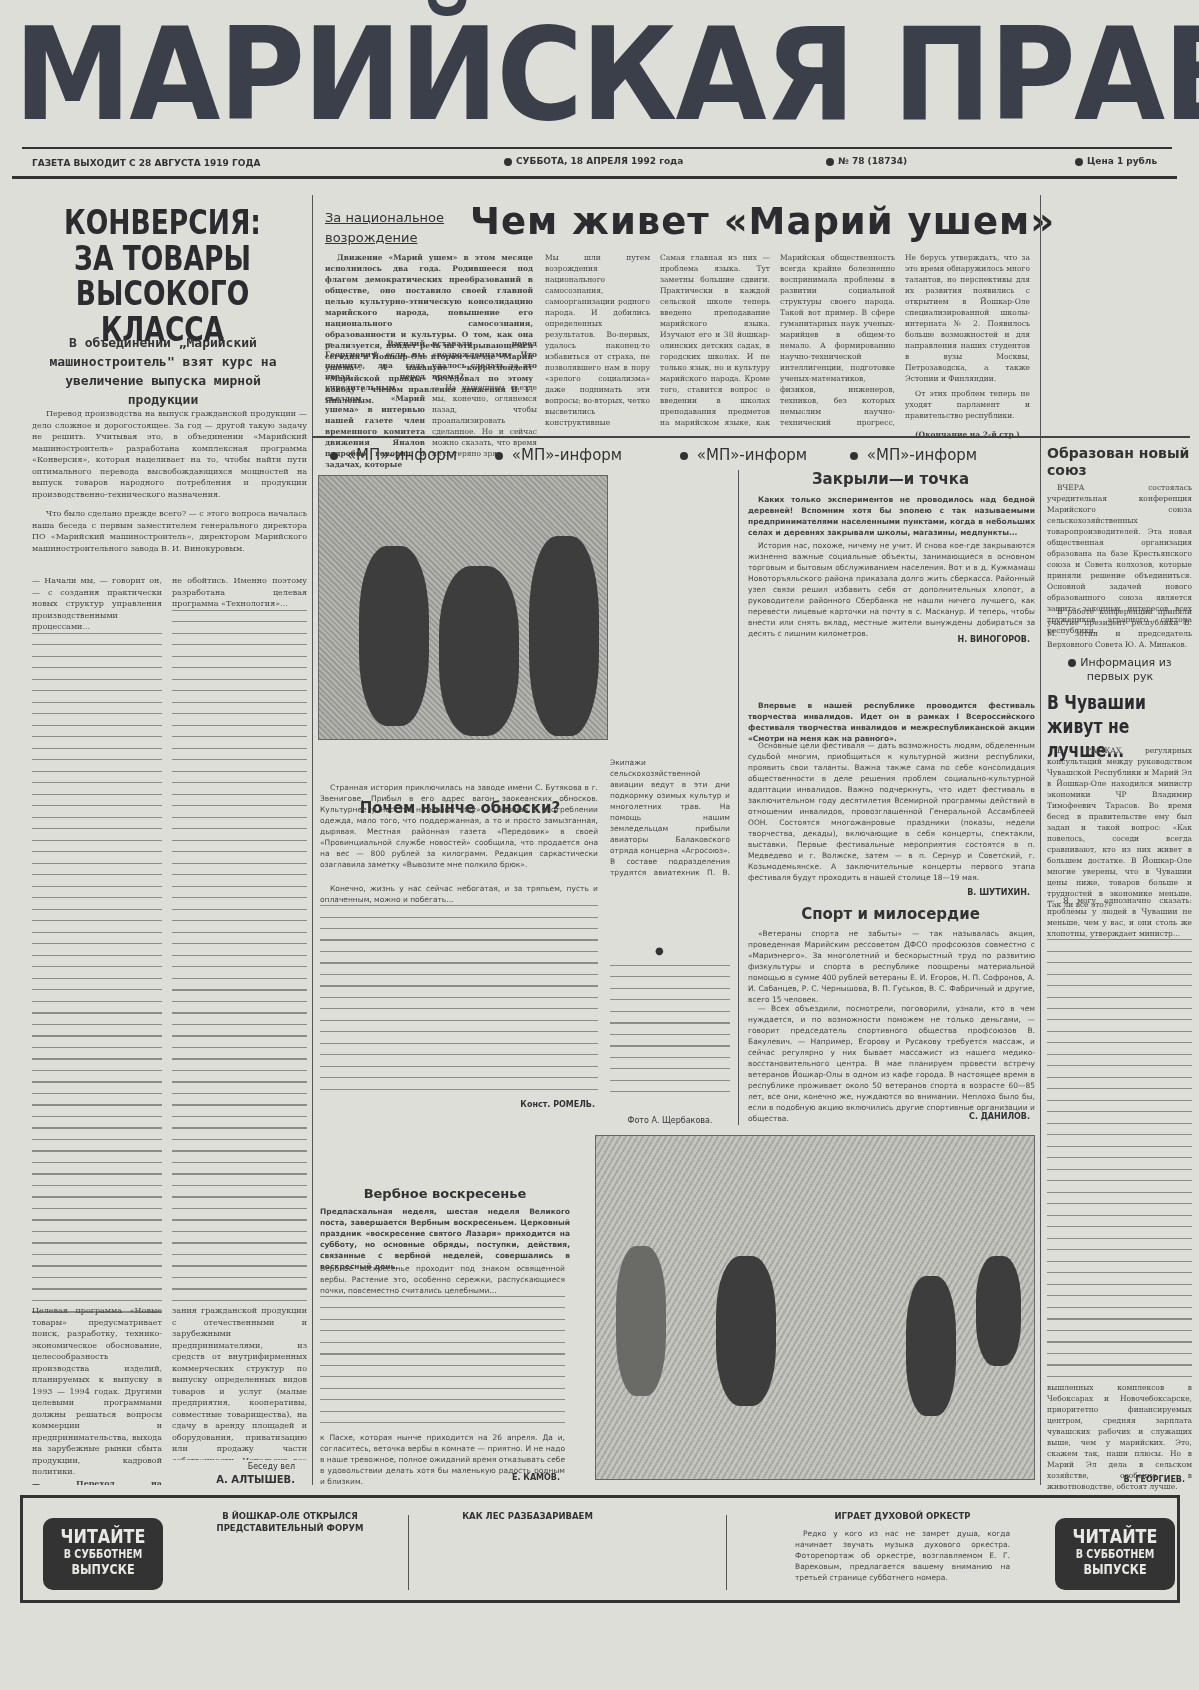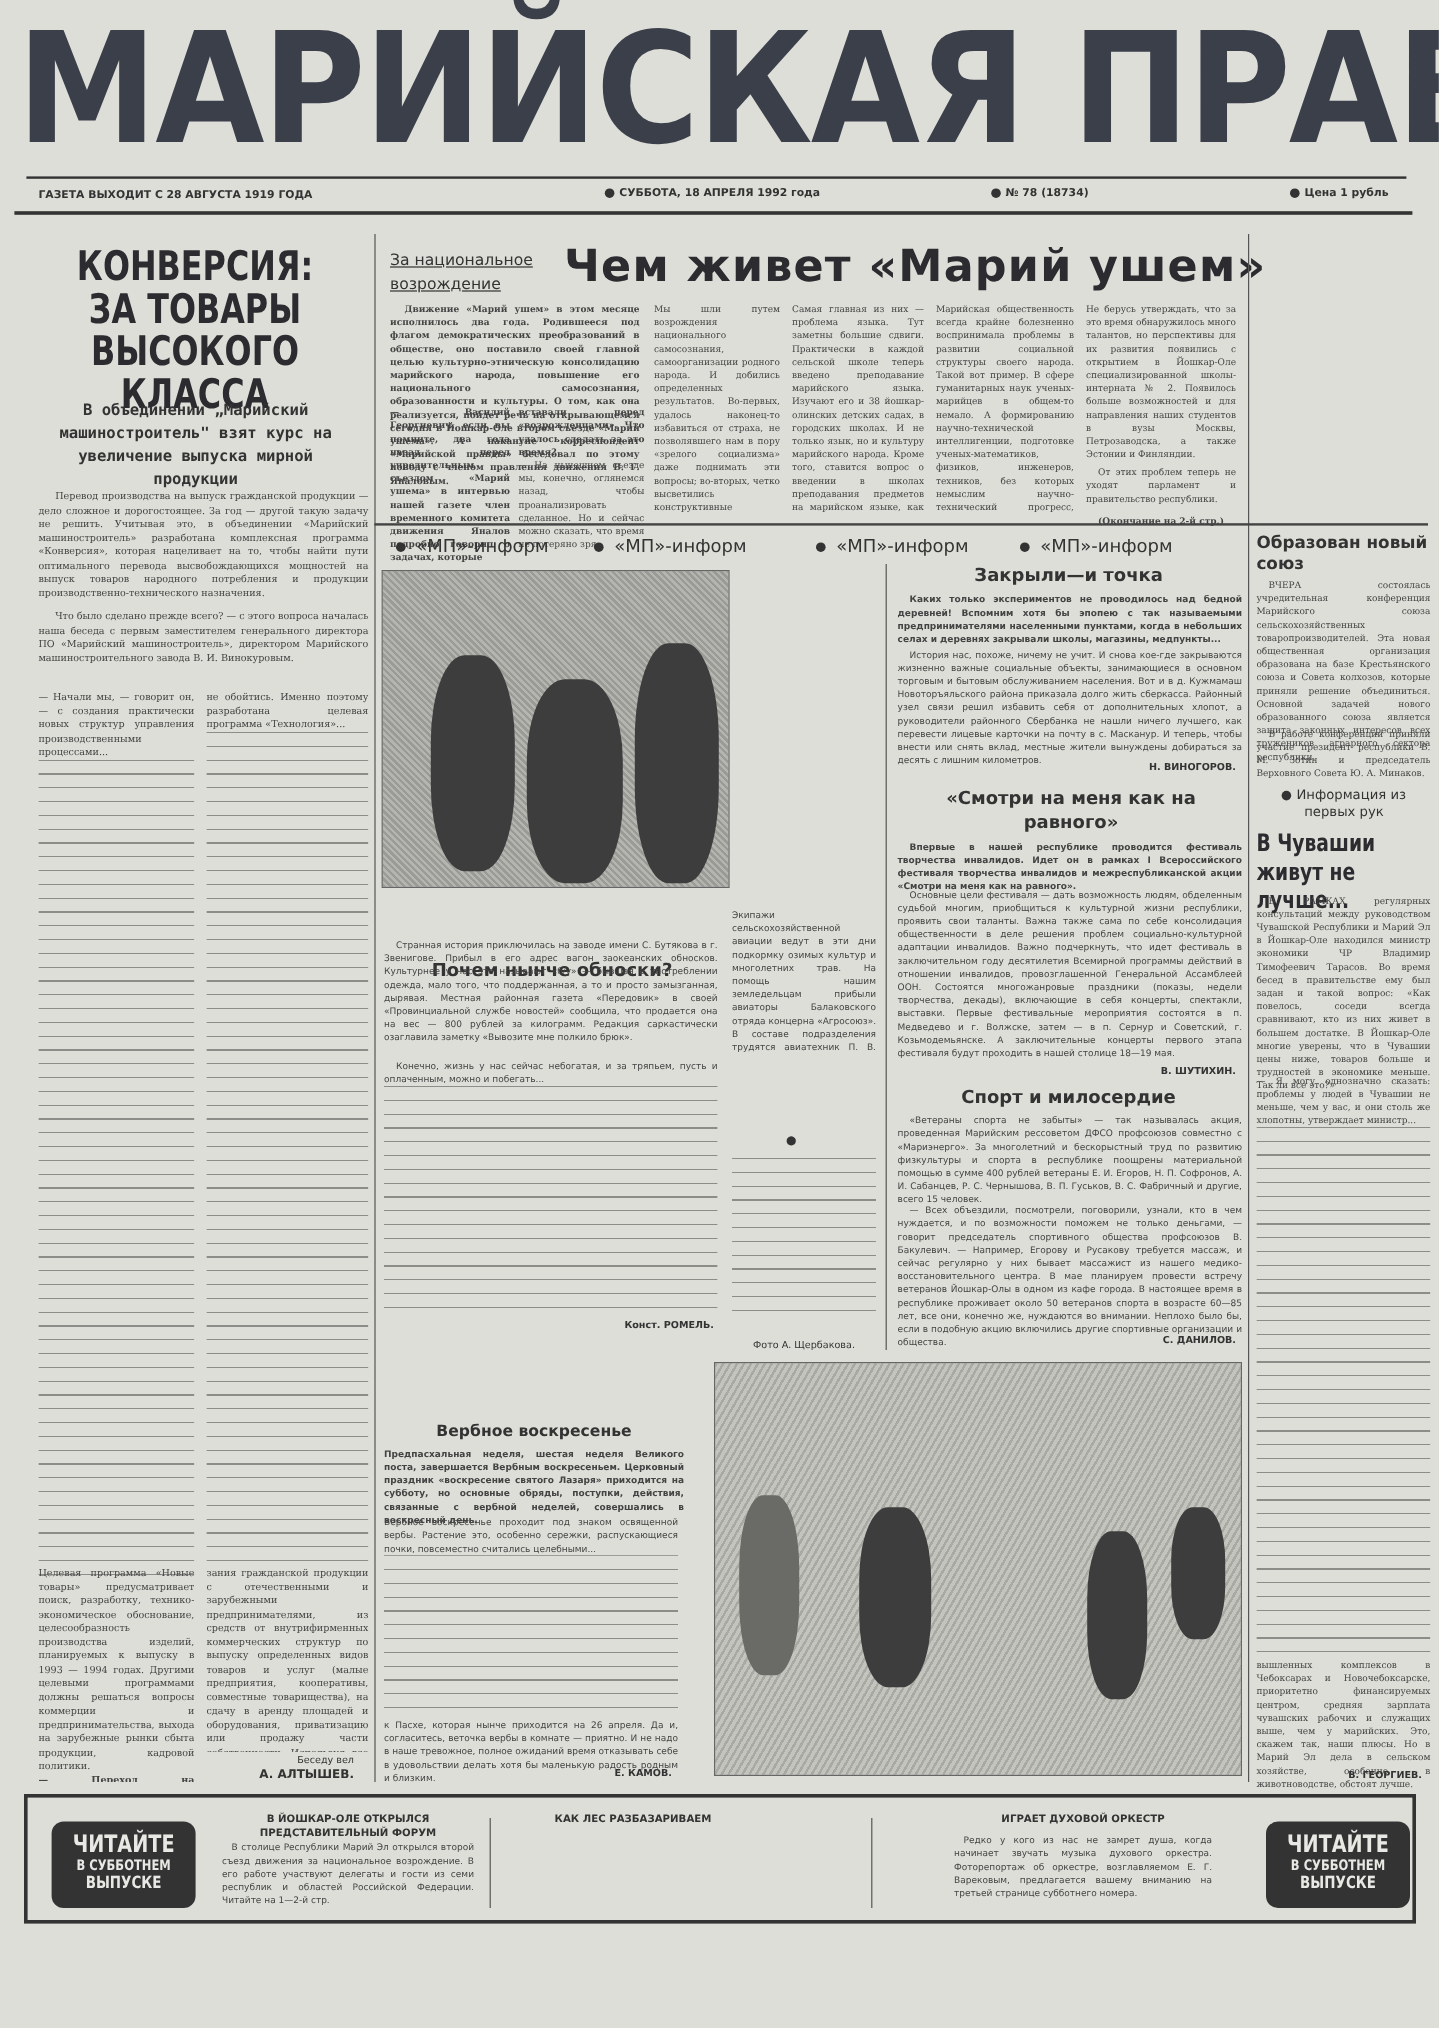--- a/index.html
+++ b/index.html
@@ -129,21 +129,20 @@
     <div class="blob" style="left:20px;top:110px;width:50px;height:150px;background:#6a6a66;"></div>
     <div class="blob" style="left:310px;top:140px;width:50px;height:140px;"></div>
     <div class="blob" style="left:380px;top:120px;width:45px;height:110px;"></div>
   </div>
 
   <div class="abs hbold" style="left:748px;top:470px;width:285px;font-size:15px;">Закрыли—и точка</div>
   <div class="abs sbody" style="left:748px;top:494px;width:287px;font-weight:bold;text-indent:10px;">Каких только экспериментов не проводилось над бедной деревней! Вспомним хотя бы эпопею с так называемыми предпринимателями населенными пунктами, когда в небольших селах и деревнях закрывали школы, магазины, медпункты...</div>
   <div class="abs sbody" style="left:748px;top:540px;width:287px;text-indent:10px;">История нас, похоже, ничему не учит. И снова кое-где закрываются жизненно важные социальные объекты, занимающиеся в основном торговым и бытовым обслуживанием населения. Вот и в д. Кужмамаш Новоторъяльского района приказала долго жить сберкасса. Районный узел связи решил избавить себя от дополнительных хлопот, а руководители районного Сбербанка не нашли ничего лучшего, как перевести лицевые карточки на почту в с. Масканур. И теперь, чтобы внести или снять вклад, местные жители вынуждены добираться за десять с лишним километров.</div>
   <div class="abs sig" style="left:900px;top:635px;width:130px;">Н. ВИНОГОРОВ.</div>
 
-  <div class="abs hbold" style="left:760px;top:655px;width:265px;font-size:15px;line-height:20px;">«Смотри на меня как на равного»</div>
   <div class="abs sbody" style="left:748px;top:700px;width:287px;font-weight:bold;text-indent:10px;">Впервые в нашей республике проводится фестиваль творчества инвалидов. Идет он в рамках I Всероссийского фестиваля творчества инвалидов и межреспубликанской акции «Смотри на меня как на равного».</div>
   <div class="abs sbody" style="left:748px;top:740px;width:287px;text-indent:10px;">Основные цели фестиваля — дать возможность людям, обделенным судьбой многим, приобщиться к культурной жизни республики, проявить свои таланты. Важна также сама по себе консолидация общественности в деле решения проблем социально-культурной адаптации инвалидов. Важно подчеркнуть, что идет фестиваль в заключительном году десятилетия Всемирной программы действий в отношении инвалидов, провозглашенной Генеральной Ассамблеей ООН. Состоятся многожанровые праздники (показы, недели творчества, декады), включающие в себя концерты, спектакли, выставки. Первые фестивальные мероприятия состоятся в п. Медведево и г. Волжске, затем — в п. Сернур и Советский, г. Козьмодемьянске. А заключительные концерты первого этапа фестиваля будут проходить в нашей столице 18—19 мая.</div>
   <div class="abs sig" style="left:900px;top:888px;width:130px;">В. ШУТИХИН.</div>
 
   <div class="abs hbold" style="left:748px;top:905px;width:285px;font-size:15px;">Спорт и милосердие</div>
   <div class="abs sbody" style="left:748px;top:928px;width:287px;text-indent:10px;">«Ветераны спорта не забыты» — так называлась акция, проведенная Марийским рессоветом ДФСО профсоюзов совместно с «Мариэнерго». За многолетний и бескорыстный труд по развитию физкультуры и спорта в республике поощрены материальной помощью в сумме 400 рублей ветераны Е. И. Егоров, Н. П. Софронов, А. И. Сабанцев, Р. С. Чернышова, В. П. Гуськов, В. С. Фабричный и другие, всего 15 человек.</div>
   <div class="abs sbody" style="left:748px;top:1003px;width:287px;text-indent:10px;">— Всех объездили, посмотрели, поговорили, узнали, кто в чем нуждается, и по возможности поможем не только деньгами, — говорит председатель спортивного общества профсоюзов В. Бакулевич. — Например, Егорову и Русакову требуется массаж, и сейчас регулярно у них бывает массажист из нашего медико-восстановительного центра. В мае планируем провести встречу ветеранов Йошкар-Олы в одном из кафе города. В настоящее время в республике проживает около 50 ветеранов спорта в возрасте 60—85 лет, все они, конечно же, нуждаются во внимании. Неплохо было бы, если в подобную акцию включились другие спортивные организации и общества.</div>
   <div class="abs sig" style="left:900px;top:1112px;width:130px;">С. ДАНИЛОВ.</div>
 
   <div class="abs vline" style="left:738px;top:470px;height:655px;"></div>
@@ -170,21 +169,20 @@
     <div style="font-size:14px;transform:scaleX(0.8);margin-top:2px;">ВЫПУСКЕ</div>
   </div>
   <div class="abs badge" style="left:1055px;top:1518px;width:120px;height:72px;">
     <div style="font-size:20px;transform:scaleX(0.8);">ЧИТАЙТЕ</div>
     <div style="font-size:12px;transform:scaleX(0.8);margin-top:2px;">В СУББОТНЕМ</div>
     <div style="font-size:14px;transform:scaleX(0.8);margin-top:2px;">ВЫПУСКЕ</div>
   </div>
 
   <div class="abs" style="left:185px;top:1510px;width:210px;">
     <div class="hbold" style="font-size:8.5px;line-height:12px;">В ЙОШКАР-ОЛЕ ОТКРЫЛСЯ ПРЕДСТАВИТЕЛЬНЫЙ ФОРУМ</div>
-    <div class="sbody" style="font-size:7.5px;line-height:11px;text-indent:8px;">В столице Республики Марий Эл открылся второй съезд движения за национальное возрождение. В его работе участвуют делегаты и гости из семи республик и областей Российской Федерации. Читайте на 1—2-й стр.</div>
   </div>
   <div class="abs vline" style="left:408px;top:1515px;height:75px;"></div>
   <div class="abs" style="left:420px;top:1510px;width:215px;">
     <div class="hbold" style="font-size:8.5px;line-height:12px;">КАК ЛЕС РАЗБАЗАРИВАЕМ</div>
   </div>
   <div class="abs vline" style="left:726px;top:1515px;height:75px;"></div>
   <div class="abs" style="left:795px;top:1510px;width:215px;">
     <div class="hbold" style="font-size:8.5px;line-height:12px;margin-bottom:6px;">ИГРАЕТ ДУХОВОЙ ОРКЕСТР</div>
     <div class="sbody" style="font-size:7.5px;line-height:11px;text-indent:8px;">Редко у кого из нас не замрет душа, когда начинает звучать музыка духового оркестра. Фоторепортаж об оркестре, возглавляемом Е. Г. Варековым, предлагается вашему вниманию на третьей странице субботнего номера.</div>
   </div>

